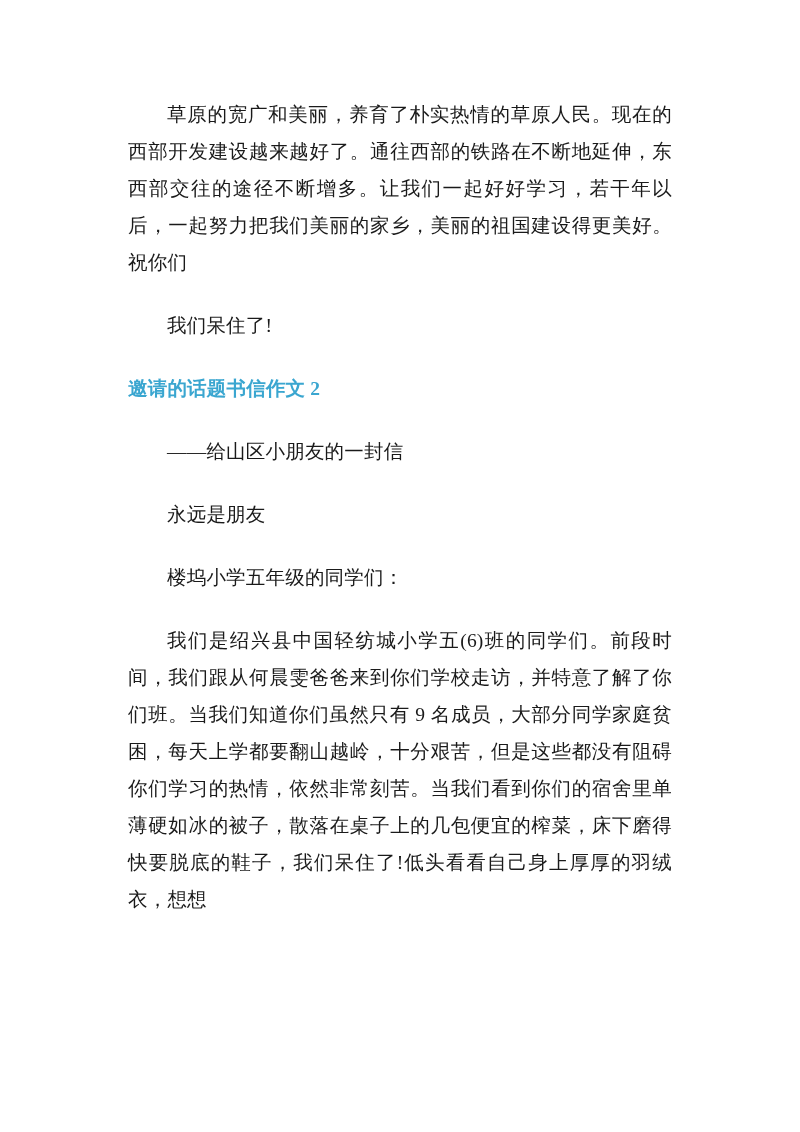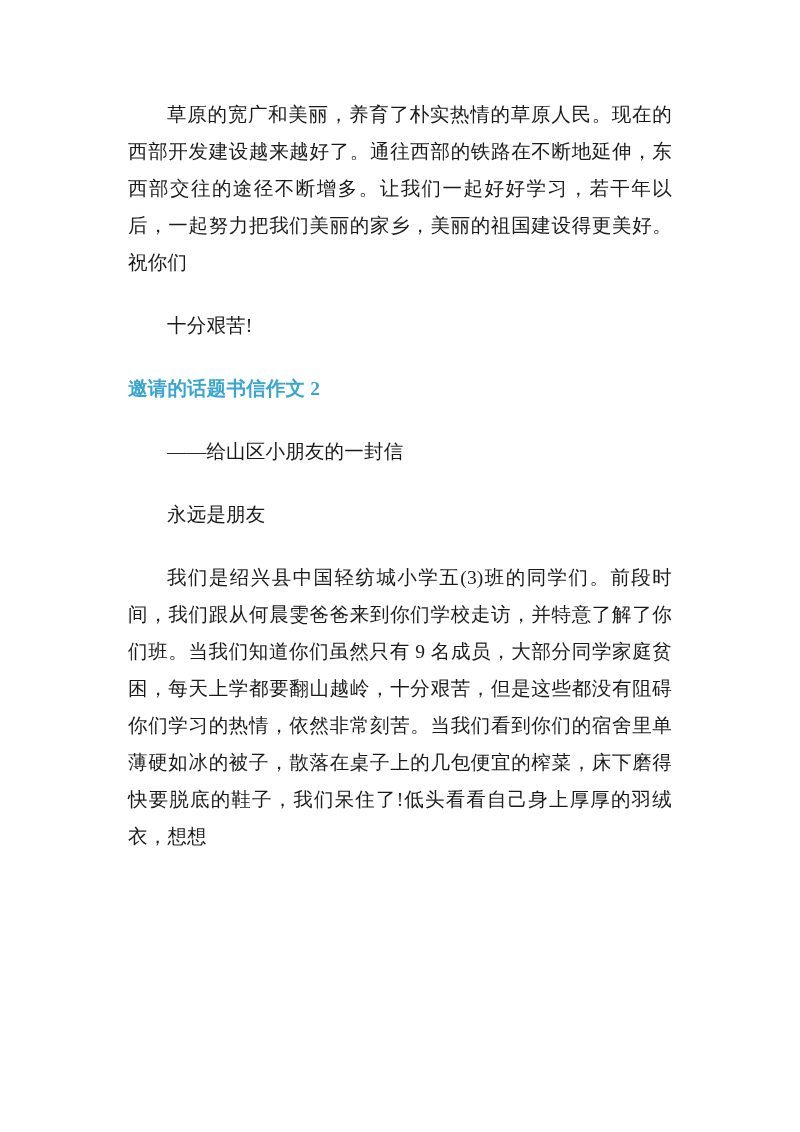--- a/index.html
+++ b/index.html
@@ -45,19 +45,20 @@
     color: #3aa6d0;
     letter-spacing: 0.2px;
   }
 </style>
 </head>
 <body>
 
 <div class="page">
   <div class="doc-body">
     <p class="para indent">草原的宽广和美丽，养育了朴实热情的草原人民。现在的西部开发建设越来越好了。通往西部的铁路在不断地延伸，东西部交往的途径不断增多。让我们一起好好学习，若干年以后，一起努力把我们美丽的家乡，美丽的祖国建设得更美好。祝你们</p>
-    <p class="para indent">十分艰苦!</p>
+    <p class="para indent">我们呆住了!</p>
     <p class="heading">邀请的话题书信作文 2</p>
     <p class="para indent">——给山区小朋友的一封信</p>
     <p class="para indent">永远是朋友</p>
-    <p class="para indent">我们是绍兴县中国轻纺城小学五(3)班的同学们。前段时间，我们跟从何晨雯爸爸来到你们学校走访，并特意了解了你们班。当我们知道你们虽然只有 9 名成员，大部分同学家庭贫困，每天上学都要翻山越岭，十分艰苦，但是这些都没有阻碍你们学习的热情，依然非常刻苦。当我们看到你们的宿舍里单薄硬如冰的被子，散落在桌子上的几包便宜的榨菜，床下磨得快要脱底的鞋子，我们呆住了!低头看看自己身上厚厚的羽绒衣，想想</p>
+    <p class="para indent">楼坞小学五年级的同学们：</p>
+    <p class="para indent">我们是绍兴县中国轻纺城小学五(6)班的同学们。前段时间，我们跟从何晨雯爸爸来到你们学校走访，并特意了解了你们班。当我们知道你们虽然只有 9 名成员，大部分同学家庭贫困，每天上学都要翻山越岭，十分艰苦，但是这些都没有阻碍你们学习的热情，依然非常刻苦。当我们看到你们的宿舍里单薄硬如冰的被子，散落在桌子上的几包便宜的榨菜，床下磨得快要脱底的鞋子，我们呆住了!低头看看自己身上厚厚的羽绒衣，想想</p>
   </div>
 </div>
 
 </body></html>

